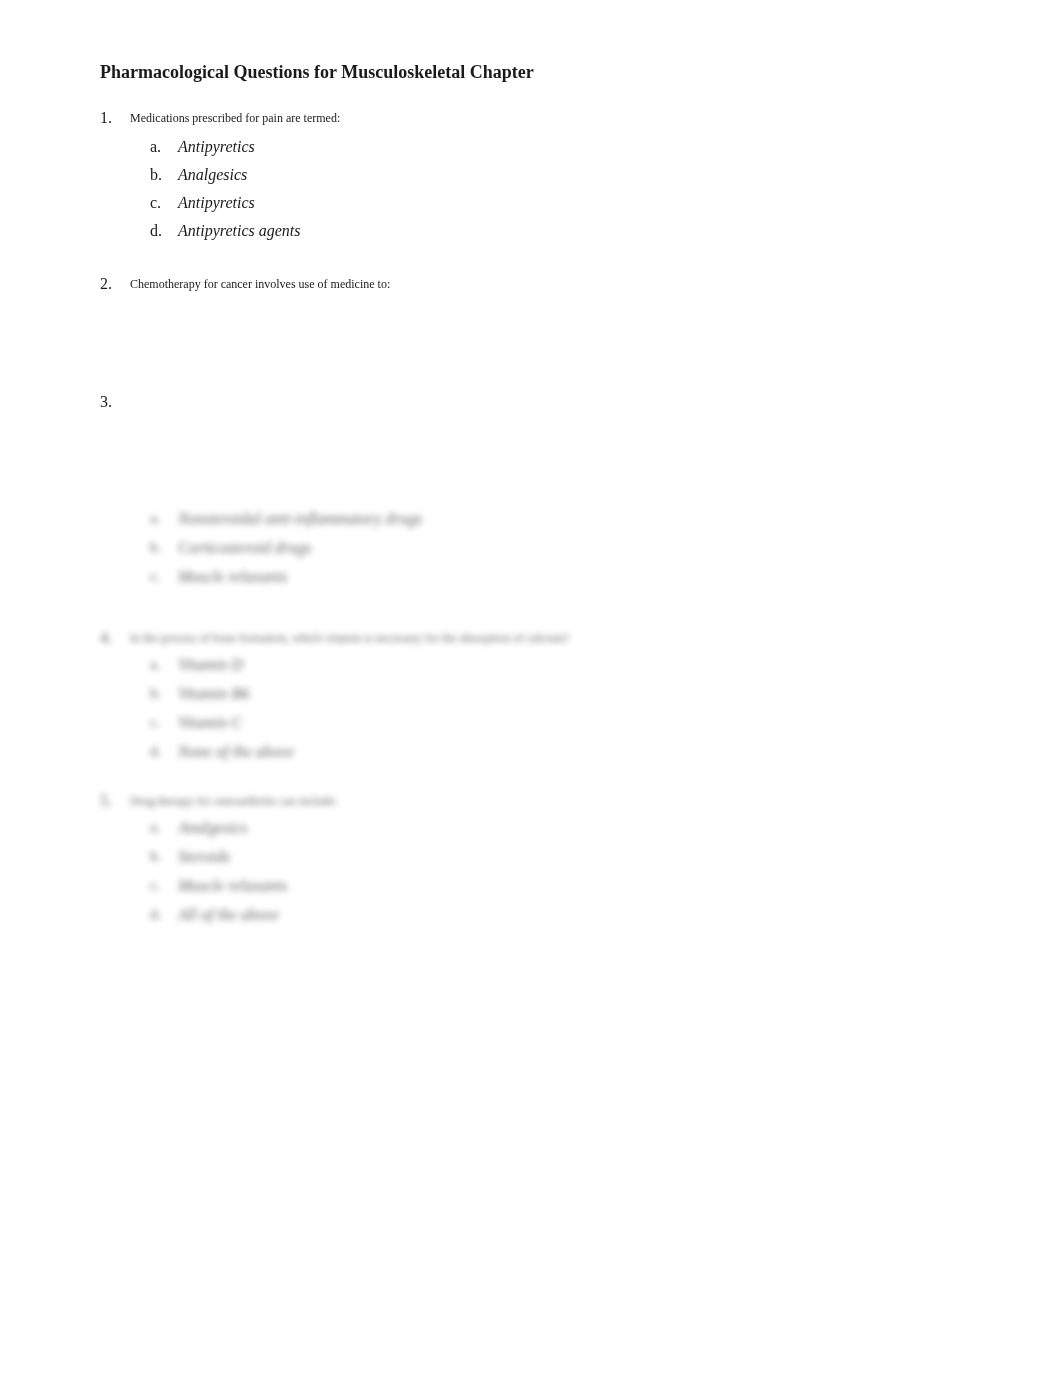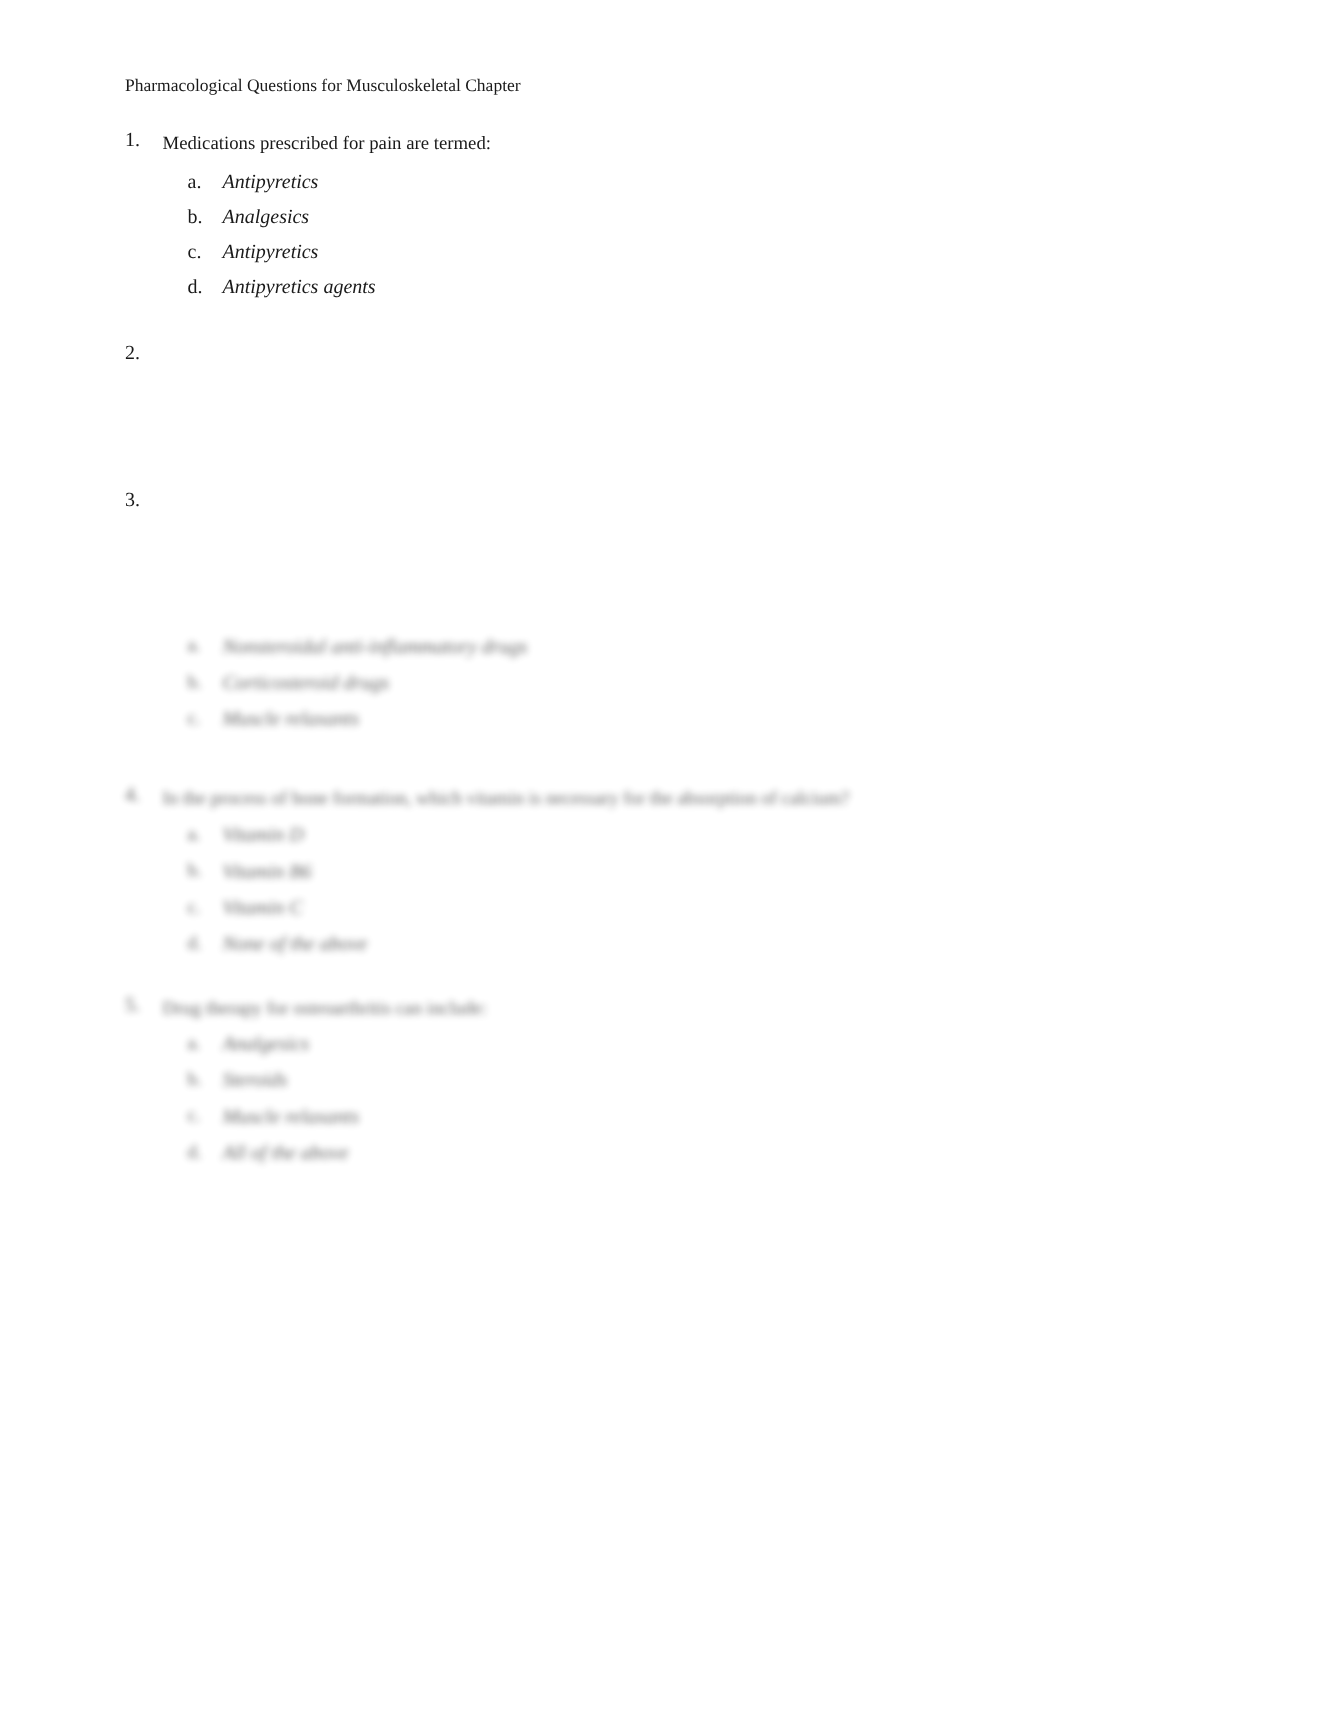--- a/index.html
+++ b/index.html
@@ -12,43 +12,43 @@
       background: #ffffff;
       font-family: 'Times New Roman', Times, serif;
       font-size: 16px;
       color: #1a1a1a;
       width: 1062px;
       min-height: 1377px;
       padding: 60px 80px 80px 100px;
     }
 
     .page-title {
-      font-size: 14px;
-      font-weight: normal;
+      font-size: 18px;
+      font-weight: bold;
       margin-bottom: 24px;
       line-height: 1.4;
     }
 
     .question-item {
       margin-bottom: 32px;
     }
 
     .question-number {
       display: flex;
       align-items: flex-start;
       margin-bottom: 8px;
     }
 
     .q-num {
       min-width: 30px;
       font-size: 16px;
     }
 
     .q-text {
-      font-size: 15px;
+      font-size: 12px;
       line-height: 1.5;
       text-align: right;
     }
 
     .answer-list {
       list-style: none;
       padding: 0;
       margin-top: 6px;
       margin-left: 50px;
     }
@@ -131,20 +131,21 @@
       <li class="answer-item">
         <span class="a-letter">d.</span>
         <span class="a-text">Antipyretics agents</span>
       </li>
     </ul>
   </div>
 
   <div class="question-item" style="margin-bottom: 100px;">
     <div class="question-number">
       <span class="q-num">2.</span>
+      <span class="q-text">Chemotherapy for cancer involves use of medicine to:</span>
     </div>
   </div>
 
   <div class="question-item" style="margin-bottom: 40px;">
     <div class="question-number">
       <span class="q-num">3.</span>
     </div>
 
     <div class="spacer"></div>
 

